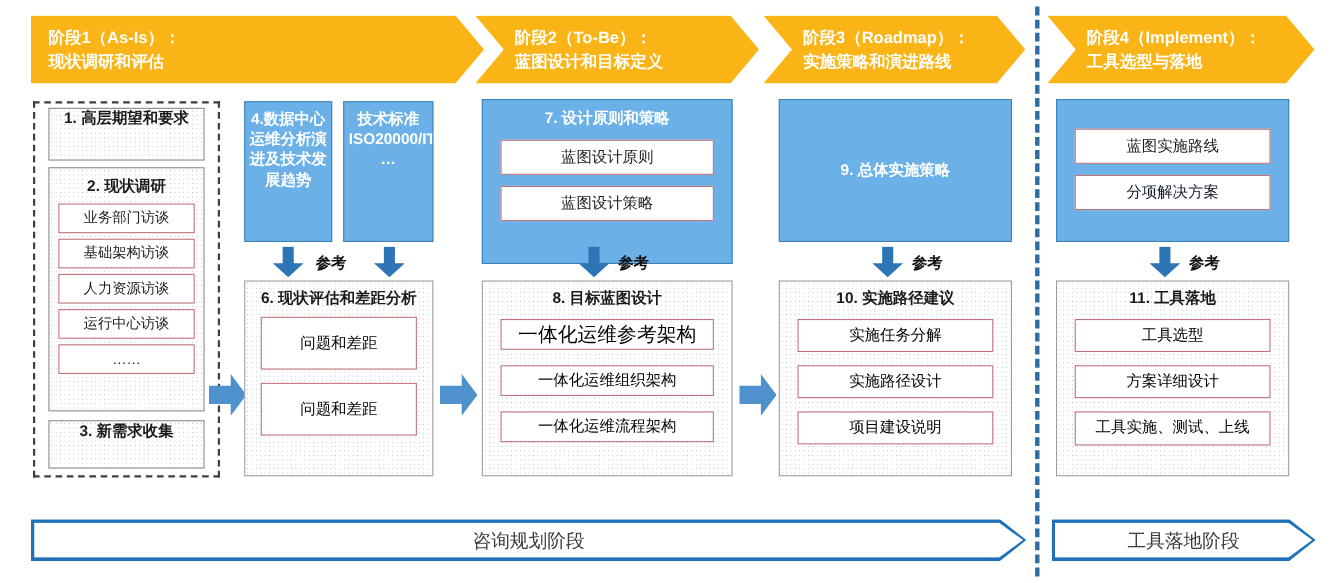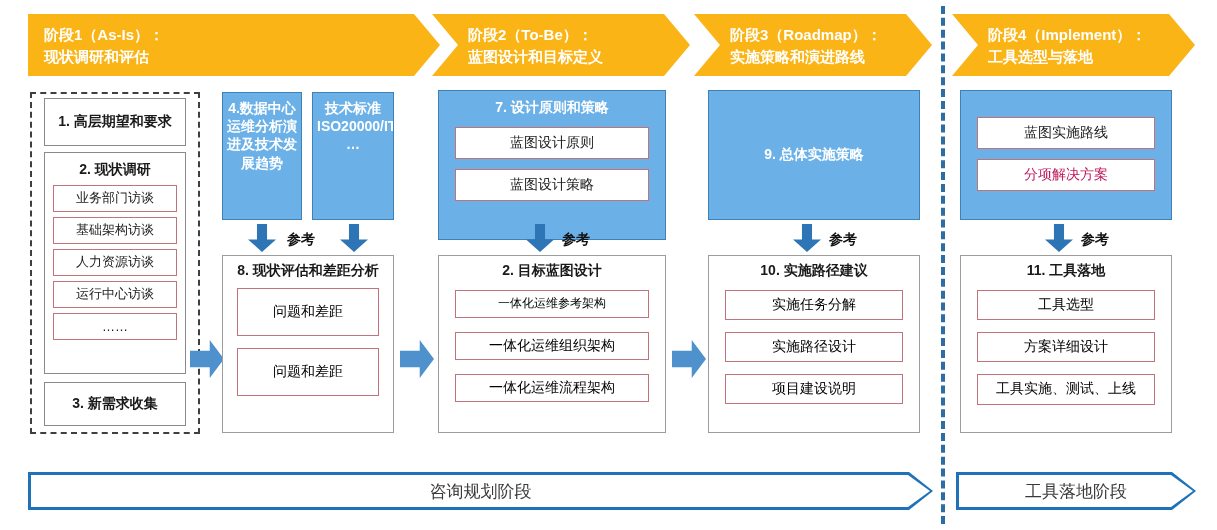--- a/index.html
+++ b/index.html
@@ -59,21 +59,20 @@
     line-height: 1.25;
   }
   .panel-title.white { color: #ffffff; }
   .grey-box {
     position: absolute;
     background-color: #ffffff;
     background-image: radial-gradient(#b9b9b9 0.6px, transparent 0.7px);
     background-size: 4px 4px;
     border: 1px solid #8a8a8a;
     display: flex;
-    align-items: center;
     justify-content: center;
     text-align: center;
   }
   .blue-text-box {
     position: absolute;
     background: #6BB1E8;
     border: 1px solid #3f82b8;
     color: #ffffff;
     font-weight: bold;
     font-size: 14px;
@@ -184,21 +183,21 @@
   </div>
   <div class="blue-text-box" style="left:312px; top:92px; width:82px; height:128px;">
     <span>技术标准ISO20000/ITSS/ITIL… …</span>
   </div>
 
   <div class="down-arrow" style="left:248px; top:224px; width:28px; height:28px;"></div>
   <div class="down-arrow" style="left:340px; top:224px; width:28px; height:28px;"></div>
   <div class="ref-label" style="left:287px; top:231px;">参考</div>
 
   <div class="dotted-panel" style="left:222px; top:255px; width:172px; height:178px;">
-    <div class="panel-title" style="margin:6px 8px 8px;">8. 现状评估和差距分析</div>
+    <div class="panel-title" style="margin:6px 8px 8px;">6. 现状评估和差距分析</div>
     <div style="margin:0 14px 12px;height:48px;border:1px solid #c0737a;background:#fff;display:flex;align-items:center;justify-content:center;font-size:14px;">
       <span>问题和差距</span>
     </div>
     <div style="margin:0 14px 0;height:48px;border:1px solid #c0737a;background:#fff;display:flex;align-items:center;justify-content:center;font-size:14px;">
       <span>问题和差距</span>
     </div>
   </div>
 
   <div class="right-arrow" style="left:400px; top:340px; width:34px; height:38px;"></div>
 
@@ -209,22 +208,22 @@
     </div>
     <div style="margin:0 16px 0;height:32px;border:1px solid #c0737a;background:#fff;display:flex;align-items:center;justify-content:center;font-size:14px;color:#1a1a1a;">
       <span>蓝图设计策略</span>
     </div>
   </div>
 
   <div class="down-arrow" style="left:526px; top:224px; width:28px; height:28px;"></div>
   <div class="ref-label" style="left:562px; top:231px;">参考</div>
 
   <div class="dotted-panel" style="left:438px; top:255px; width:228px; height:178px;">
-    <div class="panel-title" style="margin:6px 0 10px;">2. 目标蓝图设计</div>
-    <div style="margin:0 16px 14px;height:28px;border:1px solid #c0737a;background:#fff;display:flex;align-items:center;justify-content:center;font-size:12px;">
+    <div class="panel-title" style="margin:6px 0 10px;">8. 目标蓝图设计</div>
+    <div style="margin:0 16px 14px;height:28px;border:1px solid #c0737a;background:#fff;display:flex;align-items:center;justify-content:center;font-size:18px;">
       <span>一体化运维参考架构</span>
     </div>
     <div style="margin:0 16px 14px;height:28px;border:1px solid #c0737a;background:#fff;display:flex;align-items:center;justify-content:center;font-size:14px;">
       <span>一体化运维组织架构</span>
     </div>
     <div style="margin:0 16px 0;height:28px;border:1px solid #c0737a;background:#fff;display:flex;align-items:center;justify-content:center;font-size:14px;">
       <span>一体化运维流程架构</span>
     </div>
   </div>
 
@@ -249,21 +248,21 @@
       <span>项目建设说明</span>
     </div>
   </div>
 
   <div class="divider" style="left:941px; top:6px; height:518px;"></div>
 
   <div class="blue-panel" style="left:960px; top:90px; width:212px; height:130px;">
     <div style="margin:26px 16px 10px;height:32px;border:1px solid #c0737a;background:#fff;display:flex;align-items:center;justify-content:center;font-size:14px;color:#1a1a1a;">
       <span>蓝图实施路线</span>
     </div>
-    <div style="margin:0 16px 0;height:32px;border:1px solid #c0737a;background:#fff;display:flex;align-items:center;justify-content:center;font-size:14px;color:#be185d;">
+    <div style="margin:0 16px 0;height:32px;border:1px solid #c0737a;background:#fff;display:flex;align-items:center;justify-content:center;font-size:14px;color:#0f172a;">
       <span>分项解决方案</span>
     </div>
   </div>
 
   <div class="down-arrow" style="left:1045px; top:224px; width:28px; height:28px;"></div>
   <div class="ref-label" style="left:1081px; top:231px;">参考</div>
 
   <div class="dotted-panel" style="left:960px; top:255px; width:212px; height:178px;">
     <div class="panel-title" style="margin:6px 0 10px;">11. 工具落地</div>
     <div style="margin:0 16px 12px;height:30px;border:1px solid #c0737a;background:#fff;display:flex;align-items:center;justify-content:center;font-size:14px;">

